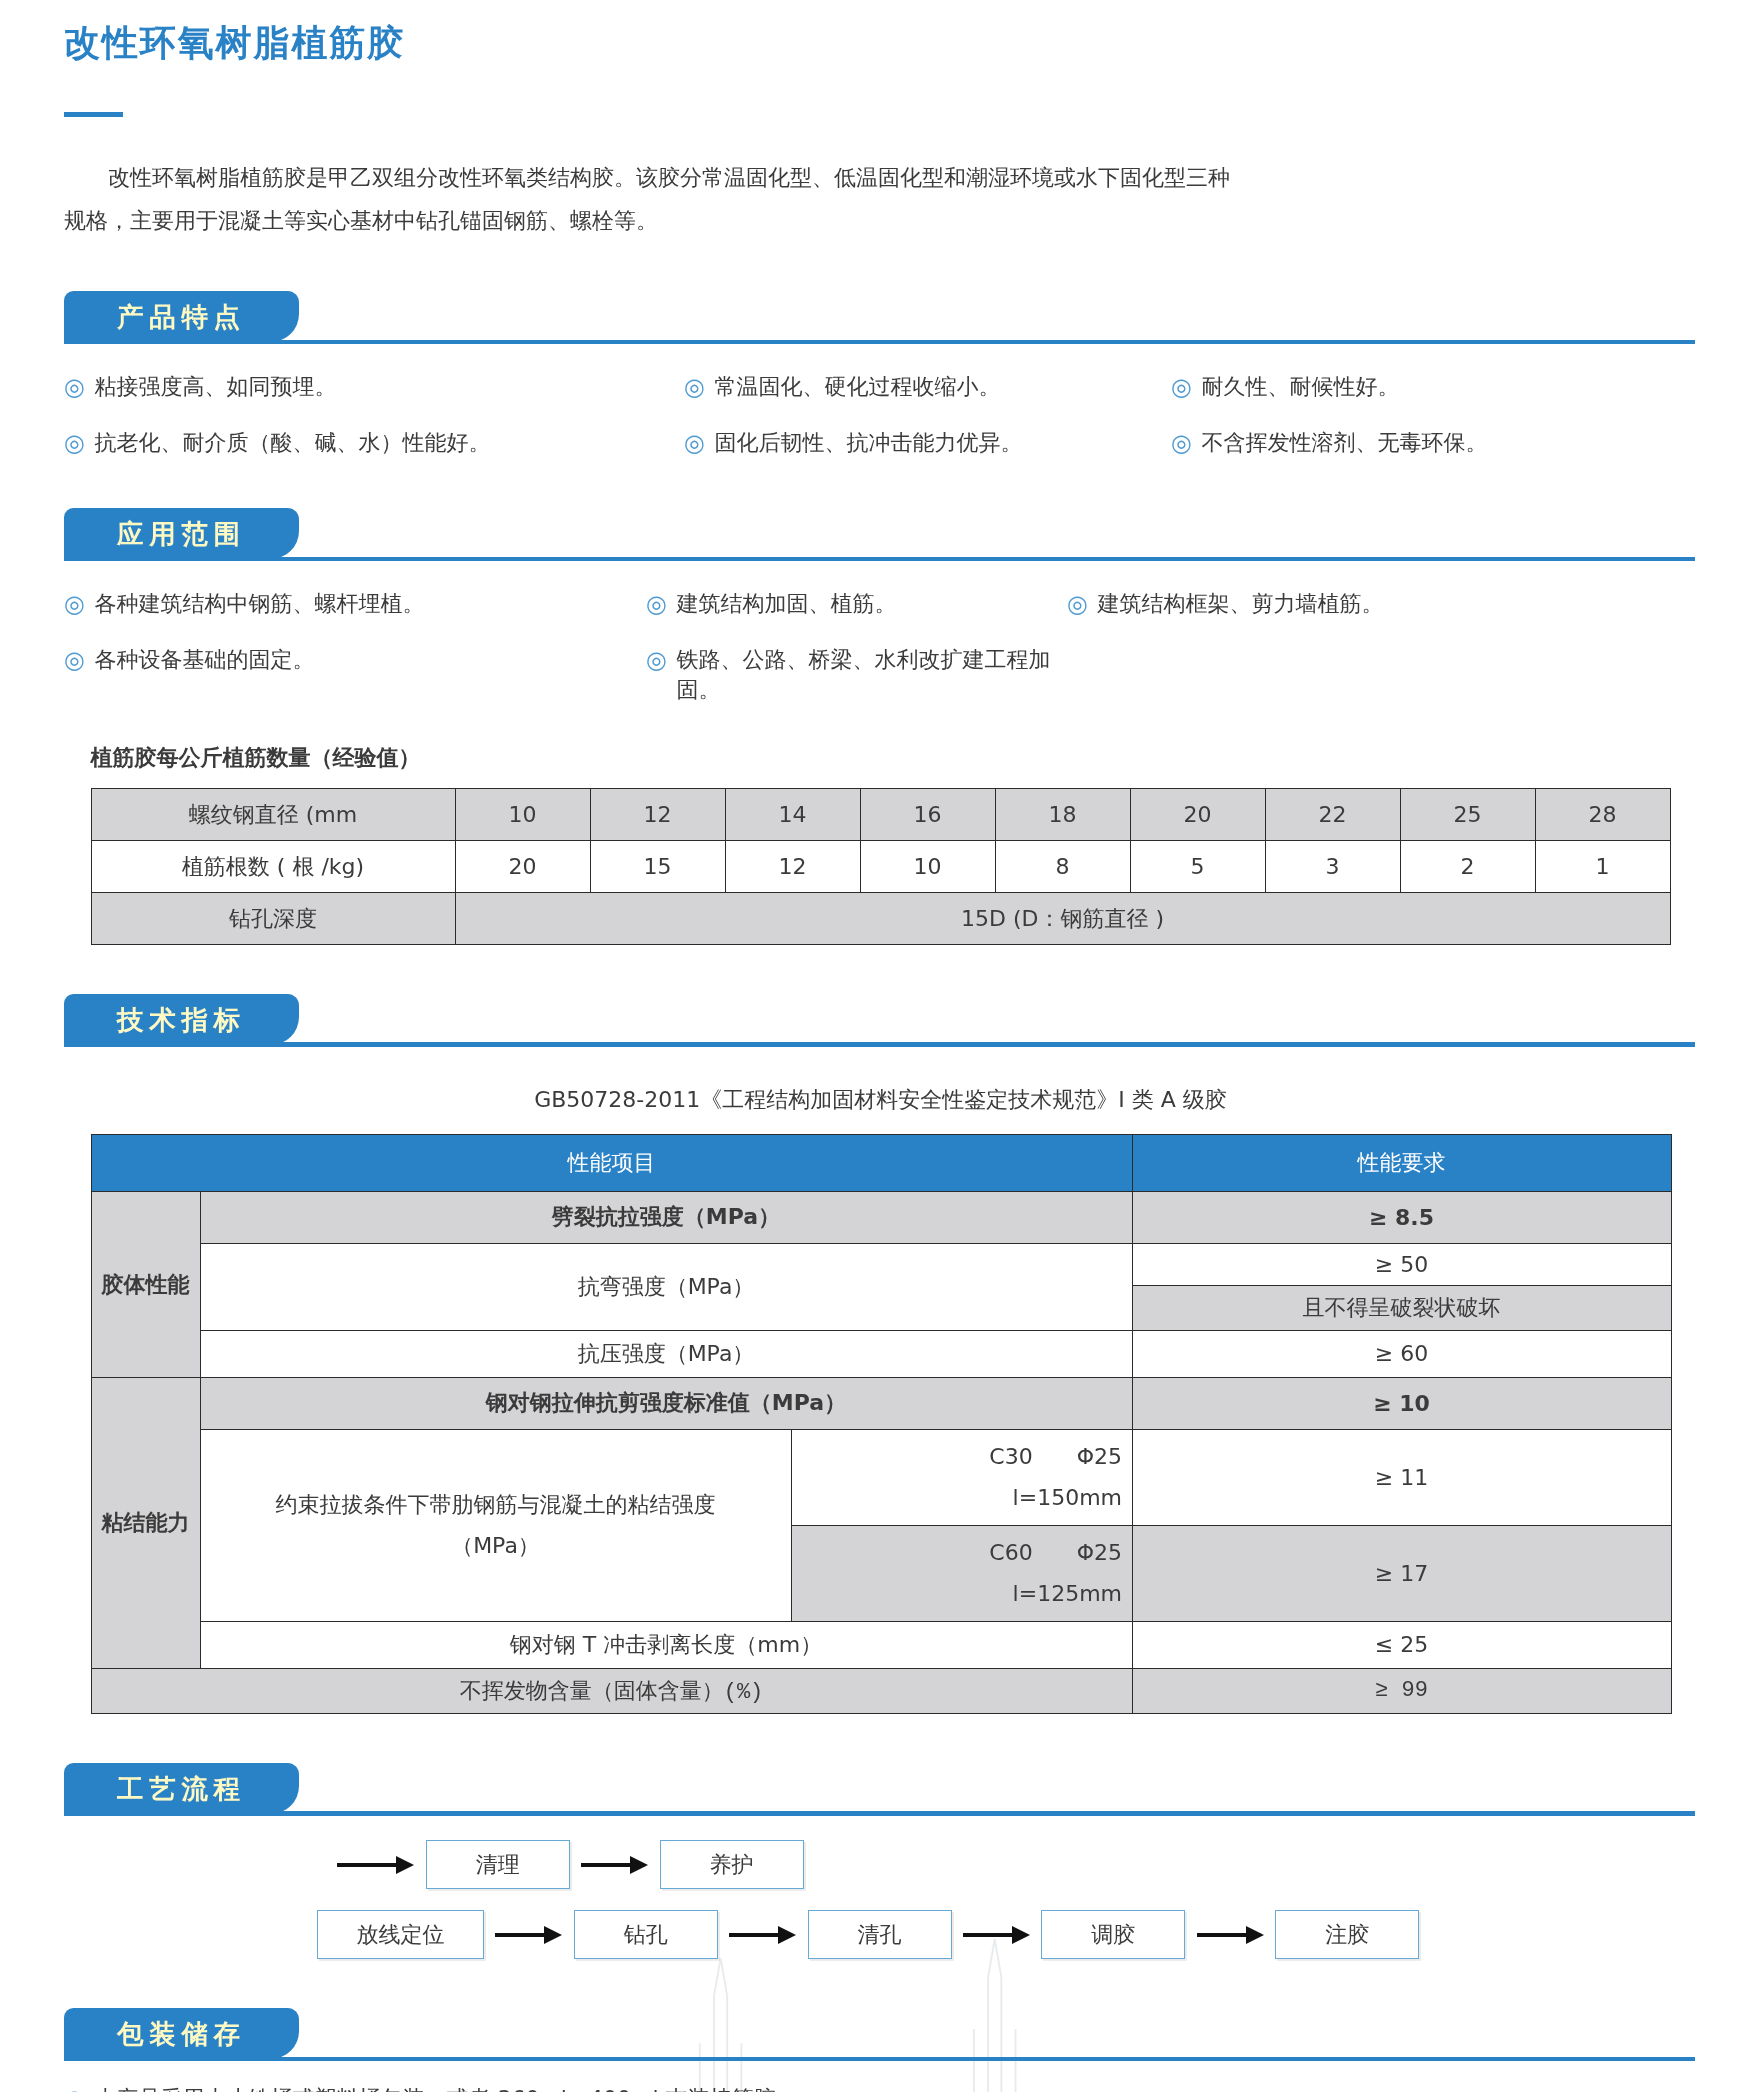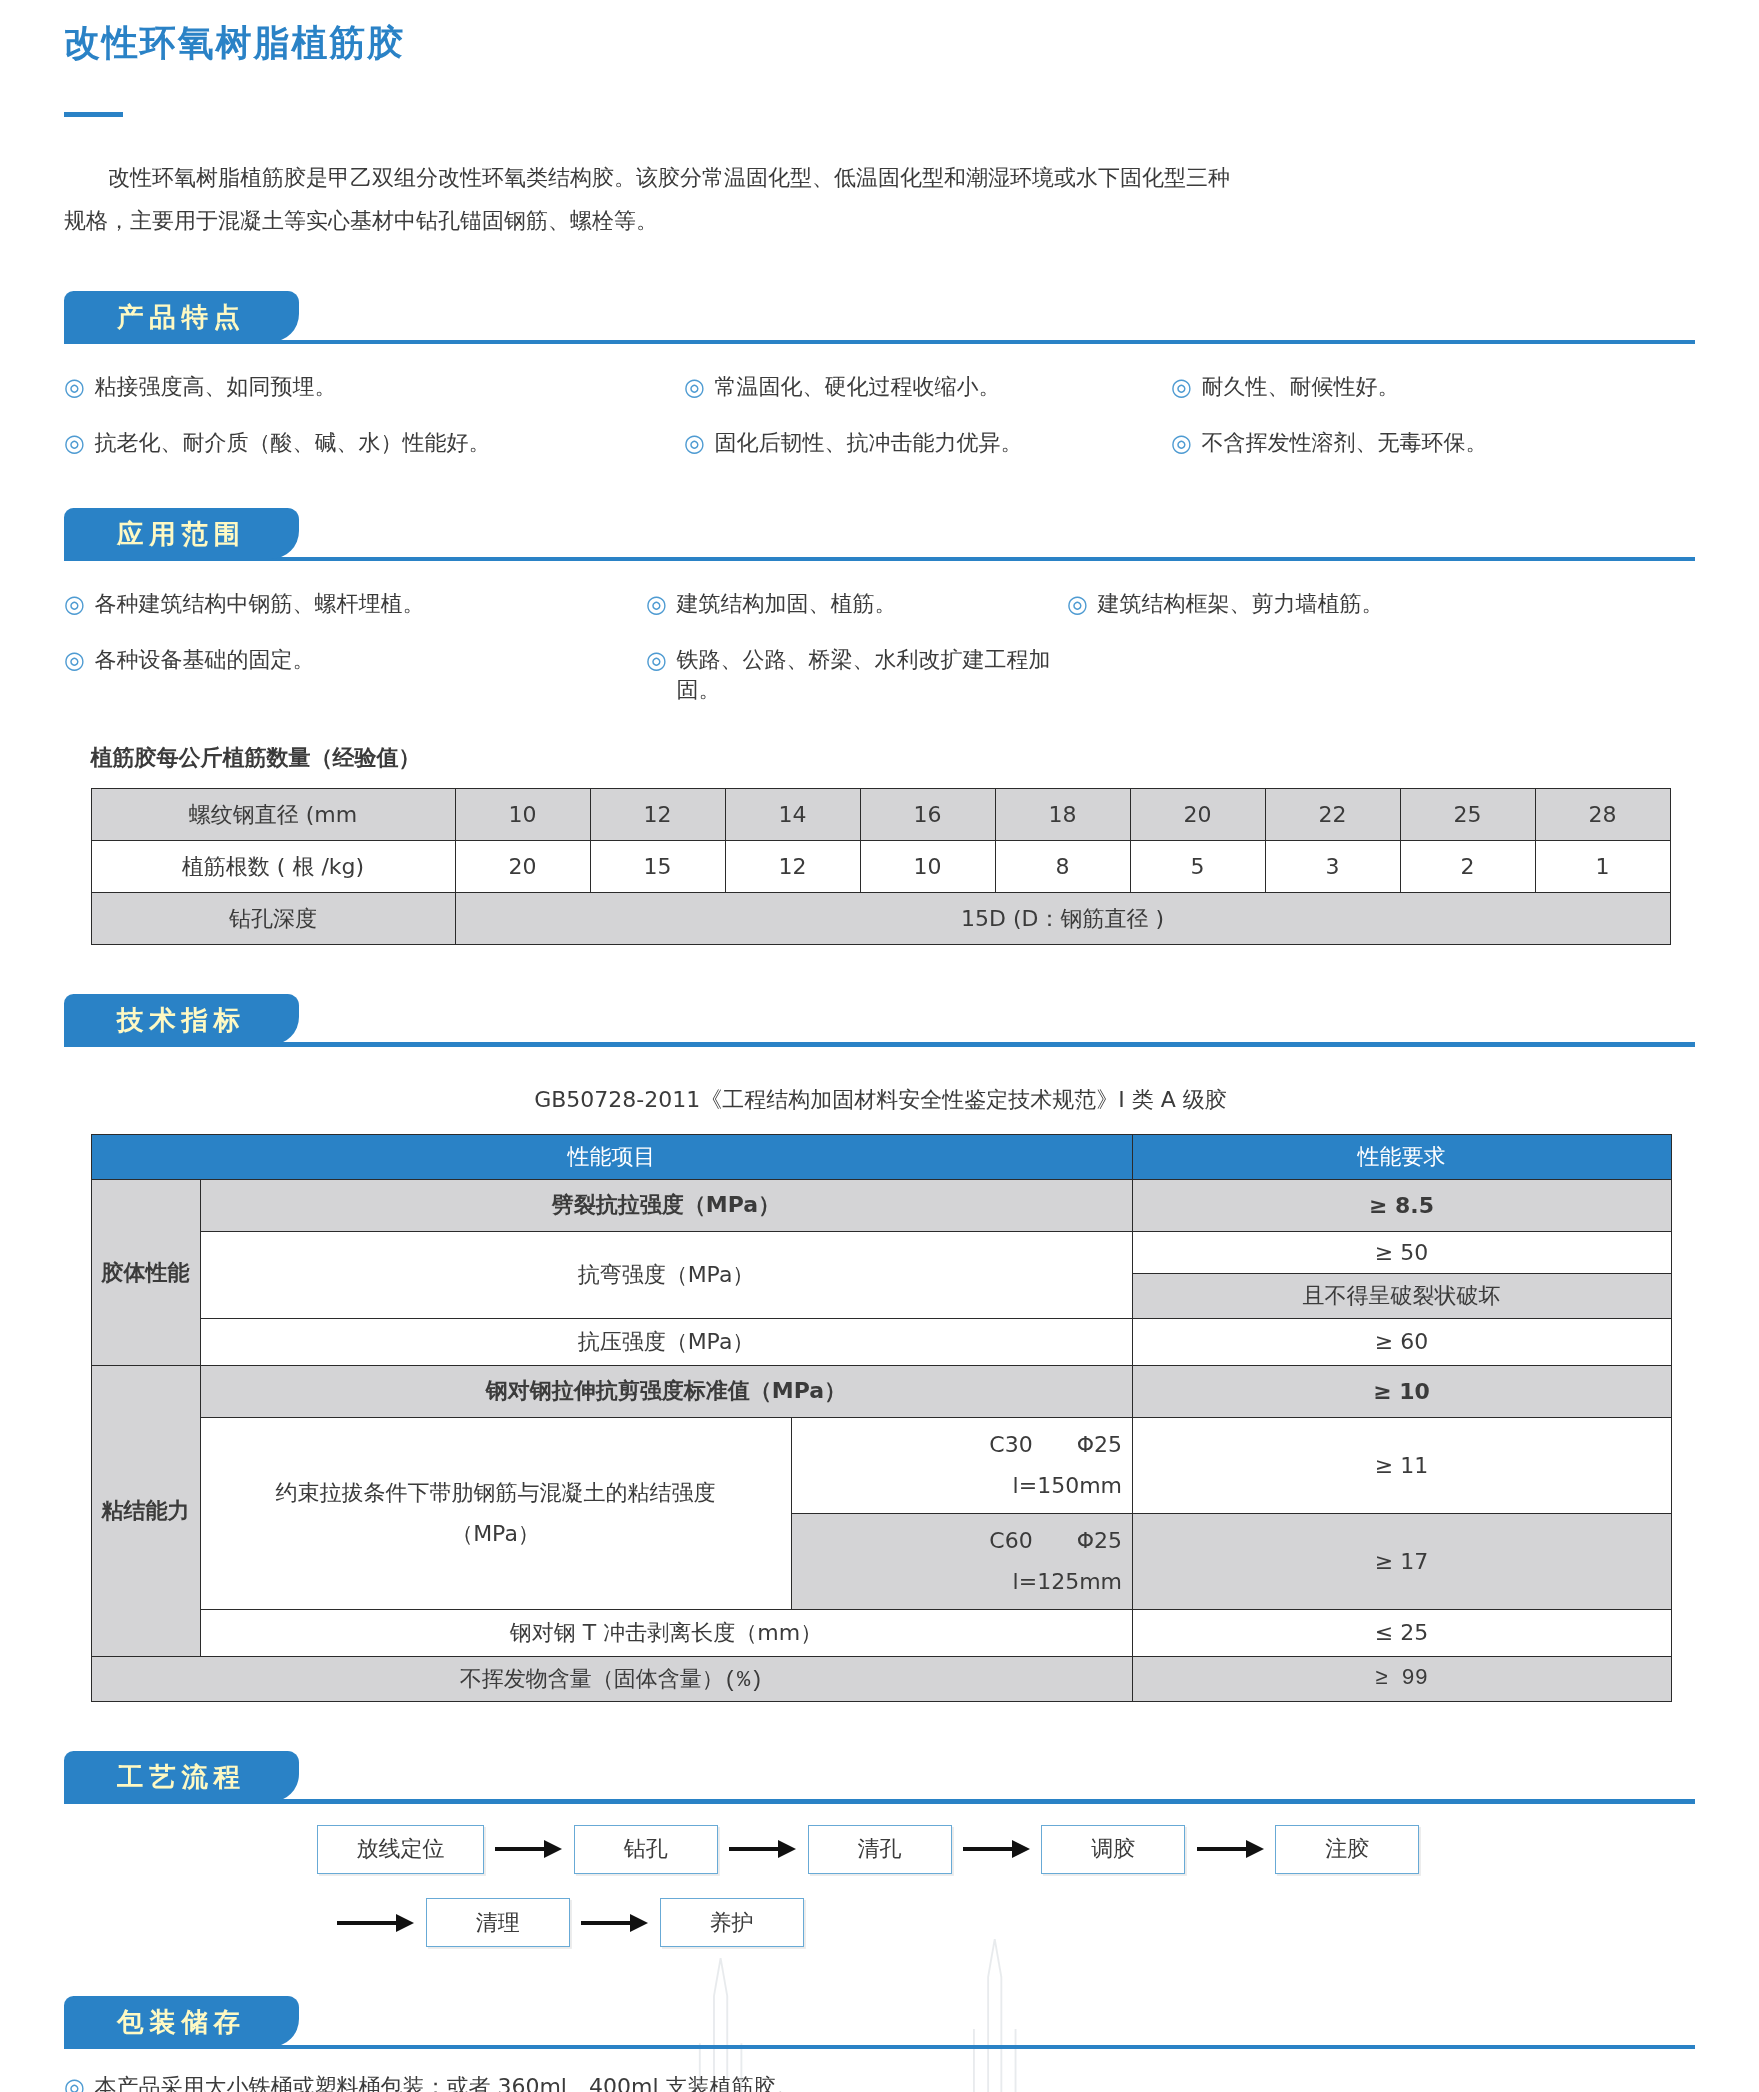--- a/index.html
+++ b/index.html
@@ -56,21 +56,21 @@
 
   
   .standard-line{margin-top:38px;width:1580px;margin-left:26.5px;text-align:center;}
 
   
   .tech-table{margin-top:19px;margin-left:26.5px;width:1580px;table-layout:fixed;}
   .tech-table td{
     border:1.9px solid var(--line-dark);text-align:center;vertical-align:middle;
     font-size:22px;padding:5.7px 9.5px;
   }
-  .tech-table .head{background:var(--accent);color:#fff;height:45px;font-size:22px;}
+  .tech-table .head{background:var(--accent);color:#fff;height:57px;font-size:22px;}
   .tech-table .gray{background:var(--cell-gray);}
   .tech-table col.c-group{width:109px;}
   .tech-table col.c-item{width:591px;}
   .tech-table col.c-sub{width:341px;}
   .tech-table col.c-req{width:539px;}
   .tech-table .h46{height:52px;font-weight:bold;} .tech-table .h44{height:42px;}
   .tech-table .h48{height:45px;font-family:Liberation Mono, monospace;} .tech-table .h50{height:47px;}
   .tech-table .h90{height:85px;}
   .tech-table .group-cell{line-height:1.8;}
   .tech-table .bond-label{padding:0 43px;line-height:1.9;}
@@ -260,20 +260,32 @@
       <td class="gray h48">≥ 99</td>
     </tr>
   </tbody>
     </table>
 
   <div class="sec-head">
     <span class="tab">工艺流程</span>
     <div class="sec-rule"></div>
   </div>
 
+  <div class="flow-row r2">
+    <div class="arrow lead">
+        <div class="shaft"></div>
+        <div class="head"></div>
+      </div>
+    <div class="step">清理</div>
+    <div class="arrow">
+        <div class="shaft"></div>
+        <div class="head"></div>
+      </div>
+    <div class="step">养护</div>
+  </div>
   <div class="flow-row r1">
     <div class="step wide">放线定位</div>
     <div class="arrow">
         <div class="shaft"></div>
         <div class="head"></div>
       </div>
     <div class="step">钻孔</div>
     <div class="arrow">
         <div class="shaft"></div>
         <div class="head"></div>
@@ -282,32 +294,20 @@
     <div class="arrow">
         <div class="shaft"></div>
         <div class="head"></div>
       </div>
     <div class="step">调胶</div>
     <div class="arrow">
         <div class="shaft"></div>
         <div class="head"></div>
       </div>
     <div class="step">注胶</div>
-  </div>
-  <div class="flow-row r2">
-    <div class="arrow lead">
-        <div class="shaft"></div>
-        <div class="head"></div>
-      </div>
-    <div class="step">清理</div>
-    <div class="arrow">
-        <div class="shaft"></div>
-        <div class="head"></div>
-      </div>
-    <div class="step">养护</div>
   </div>
 
   <div class="sec-head">
     <span class="tab">包装储存</span>
     <div class="sec-rule"></div>
   </div>
   <div class="bullets pack">
     <div class="bullet">
         <span class="bullet-icon">◎</span>
         <span>本产品采用大小铁桶或塑料桶包装；或者 360ml、400ml 支装植筋胶。</span>

